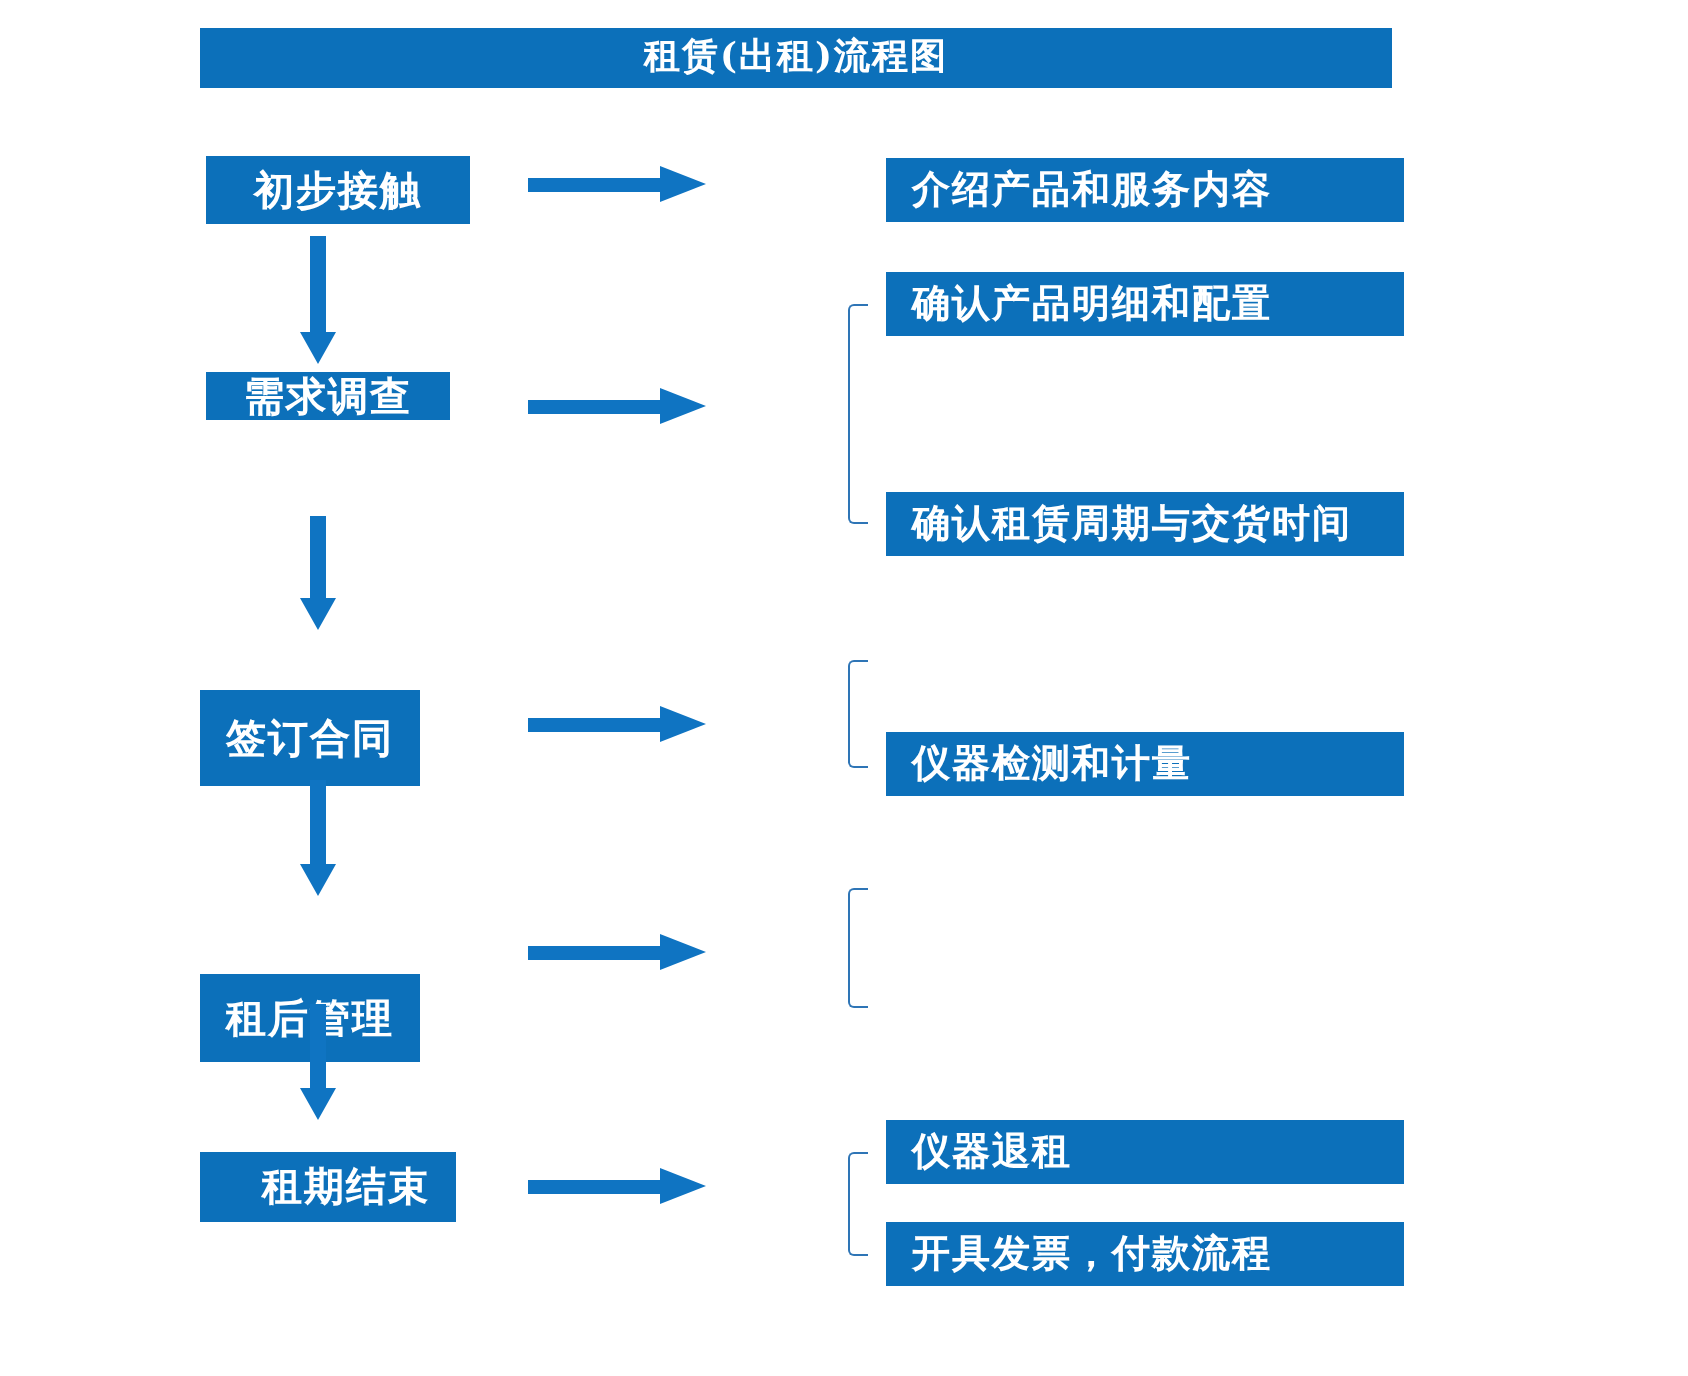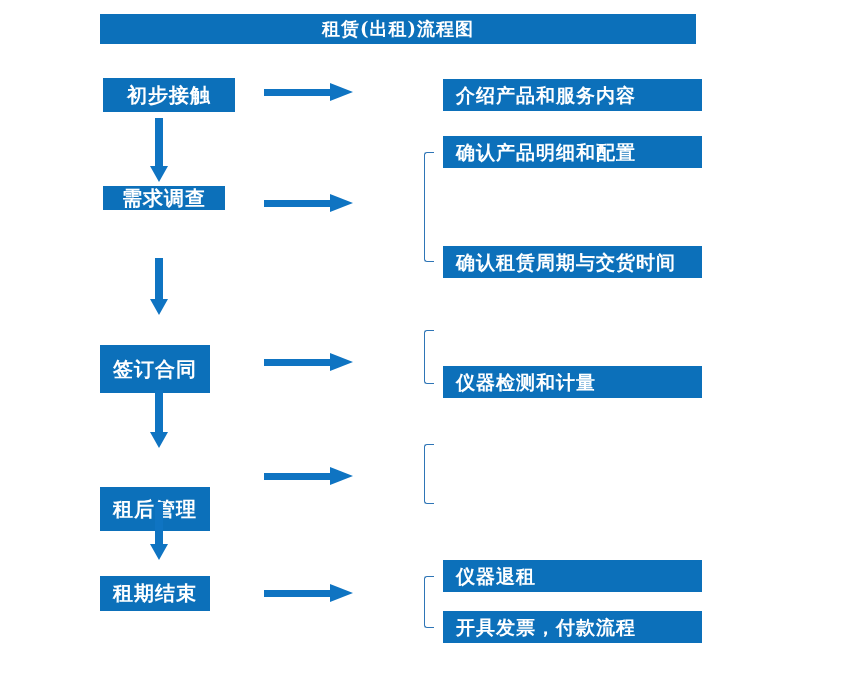--- a/index.html
+++ b/index.html
@@ -31,21 +31,21 @@
     text-align: center;
     display: flex;
     align-items: center;
     justify-content: center;
     letter-spacing: 1px;
   }
   .s0 { left: 103px; top: 78px;  width: 132px; height: 34px; }
   .s1 { left: 103px; top: 186px; width: 122px; height: 24px; }
   .s2 { left: 100px; top: 345px; width: 110px; height: 48px; }
   .s3 { left: 100px; top: 459px; width: 110px; height: 44px; margin-top: 28px; }
-  .s4 { left: 100px; top: 576px; width: 110px; height: 35px; }
+  .s4 { left: 100px; top: 576px; width: 110px; height: 35px; padding-left: 18px; }
   .detail-box {
     position: absolute;
     left: 443px;
     width: 259px;
     height: 32px;
     background: #0c70ba;
     color: #ffffff;
     font-size: 19px;
     font-weight: bold;
     line-height: 32px;

